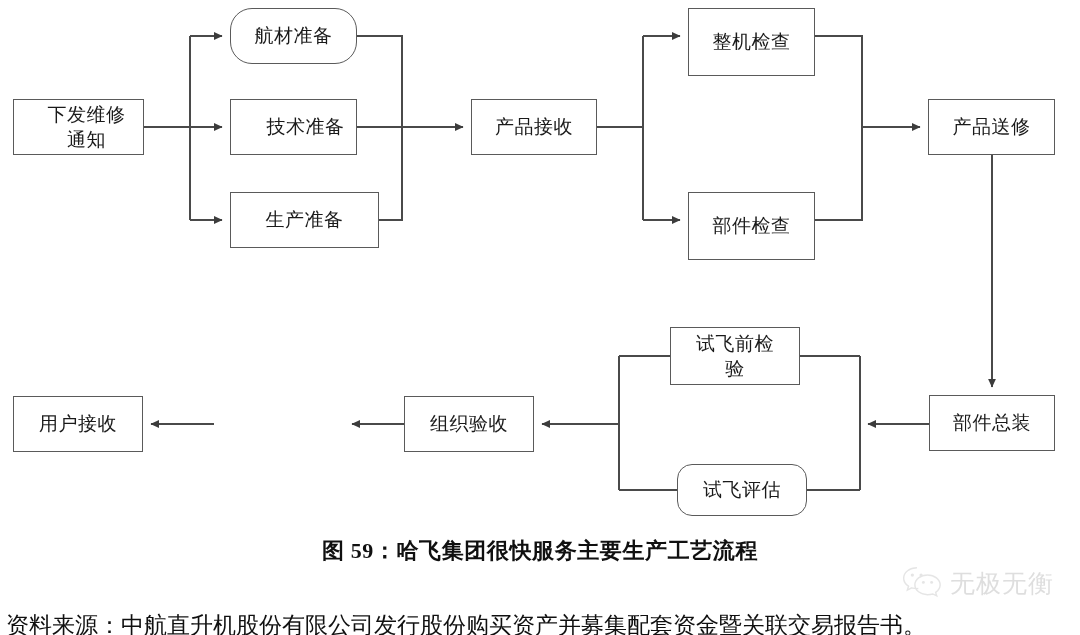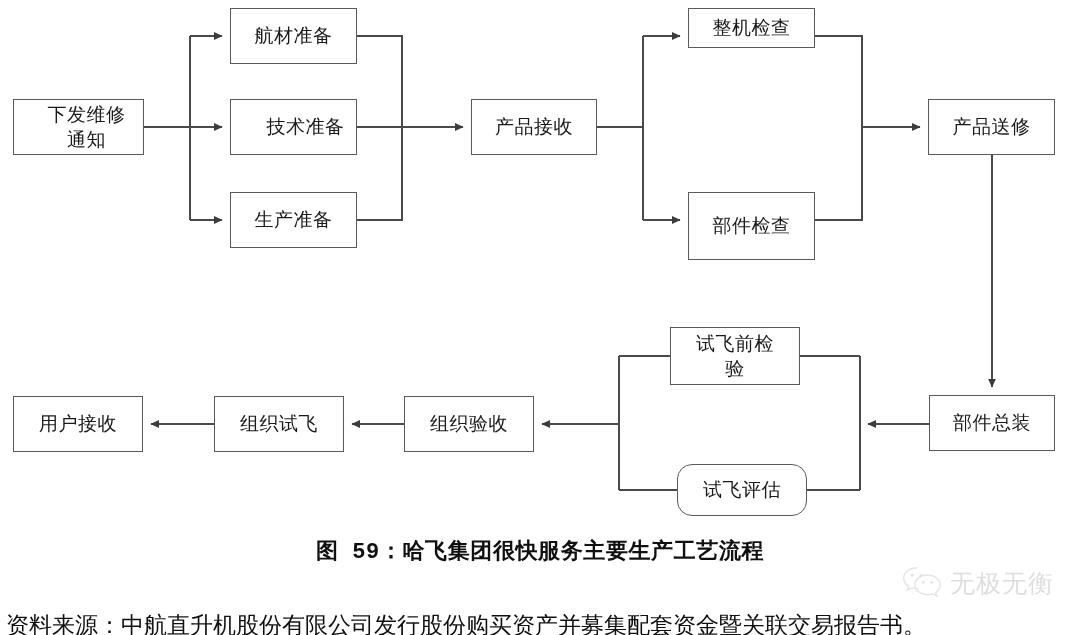--- a/index.html
+++ b/index.html
@@ -44,21 +44,21 @@
     height: 635px;
     z-index: 1;
     pointer-events: none;
   }
   .caption-title {
     position: absolute;
     left: 0;
     top: 536px;
     width: 1080px;
     text-align: center;
-    font-family: Liberation Mono, monospace;
+    font-family: Liberation Serif, serif;
     font-weight: bold;
     font-size: 22px;
     color: #101010;
     letter-spacing: 0.6px;
     z-index: 4;
   }
   .caption-source {
     position: absolute;
     left: 6px;
     top: 576px;
@@ -150,44 +150,43 @@
 
       <path d="M404,424 L352,424" marker-end="url(#arrL)"></path>
       <path d="M214,424 L151,424" marker-end="url(#arrL)"></path>
 
     </g>
   </svg>
 
   <div class="node" style="left:13px;top:99px;width:131px;height:56px;padding-left:16px;">下发维修
 通知</div>
 
-  <div class="node" style="left:230px;top:8px;width:127px;height:56px;">航材准备</div>
+  <div class="node" style="left:230px;top:8px;width:127px;height:56px;border-radius:22px;">航材准备</div>
 
   <div class="node" style="left:230px;top:99px;width:127px;height:56px;padding-left:24px;">技术准备</div>
 
-  <div class="node" style="left:230px;top:192px;width:127px;height:56px;">生产准备</div>
+  <div class="node" style="left:230px;top:192px;width:149px;height:56px;">生产准备</div>
 
   <div class="node" style="left:471px;top:99px;width:126px;height:56px;">产品接收</div>
 
-  <div class="node" style="left:688px;top:8px;width:127px;height:40px;">整机检查</div>
+  <div class="node" style="left:688px;top:8px;width:127px;height:68px;">整机检查</div>
 
   <div class="node" style="left:688px;top:192px;width:127px;height:68px;">部件检查</div>
 
   <div class="node" style="left:928px;top:99px;width:127px;height:56px;">产品送修</div>
 
   <div class="node" style="left:929px;top:395px;width:126px;height:56px;">部件总装</div>
 
   <div class="node" style="left:670px;top:327px;width:130px;height:58px;">试飞前检
 验</div>
 
   <div class="node" style="left:677px;top:464px;width:130px;height:52px;border-radius:15px;">试飞评估</div>
 
   <div class="node" style="left:404px;top:396px;width:130px;height:56px;">组织验收</div>
 
-  <div class="node" style="left:214px;top:396px;width:130px;height:56px;">组织试飞</div>
 
   <div class="node" style="left:13px;top:396px;width:130px;height:56px;">用户接收</div>
 
   <div class="caption-title">图 59：哈飞集团很快服务主要生产工艺流程</div>
 
   <div class="caption-source">资料来源：中航直升机股份有限公司发行股份购买资产并募集配套资金暨关联交易报告书。</div>
 
   <div class="watermark">
     <svg class="wm-logo" viewBox="0 0 48 40" xmlns="http://www.w3.org/2000/svg">
       <g fill="none" stroke="#dcdcdc" stroke-width="1.6">

